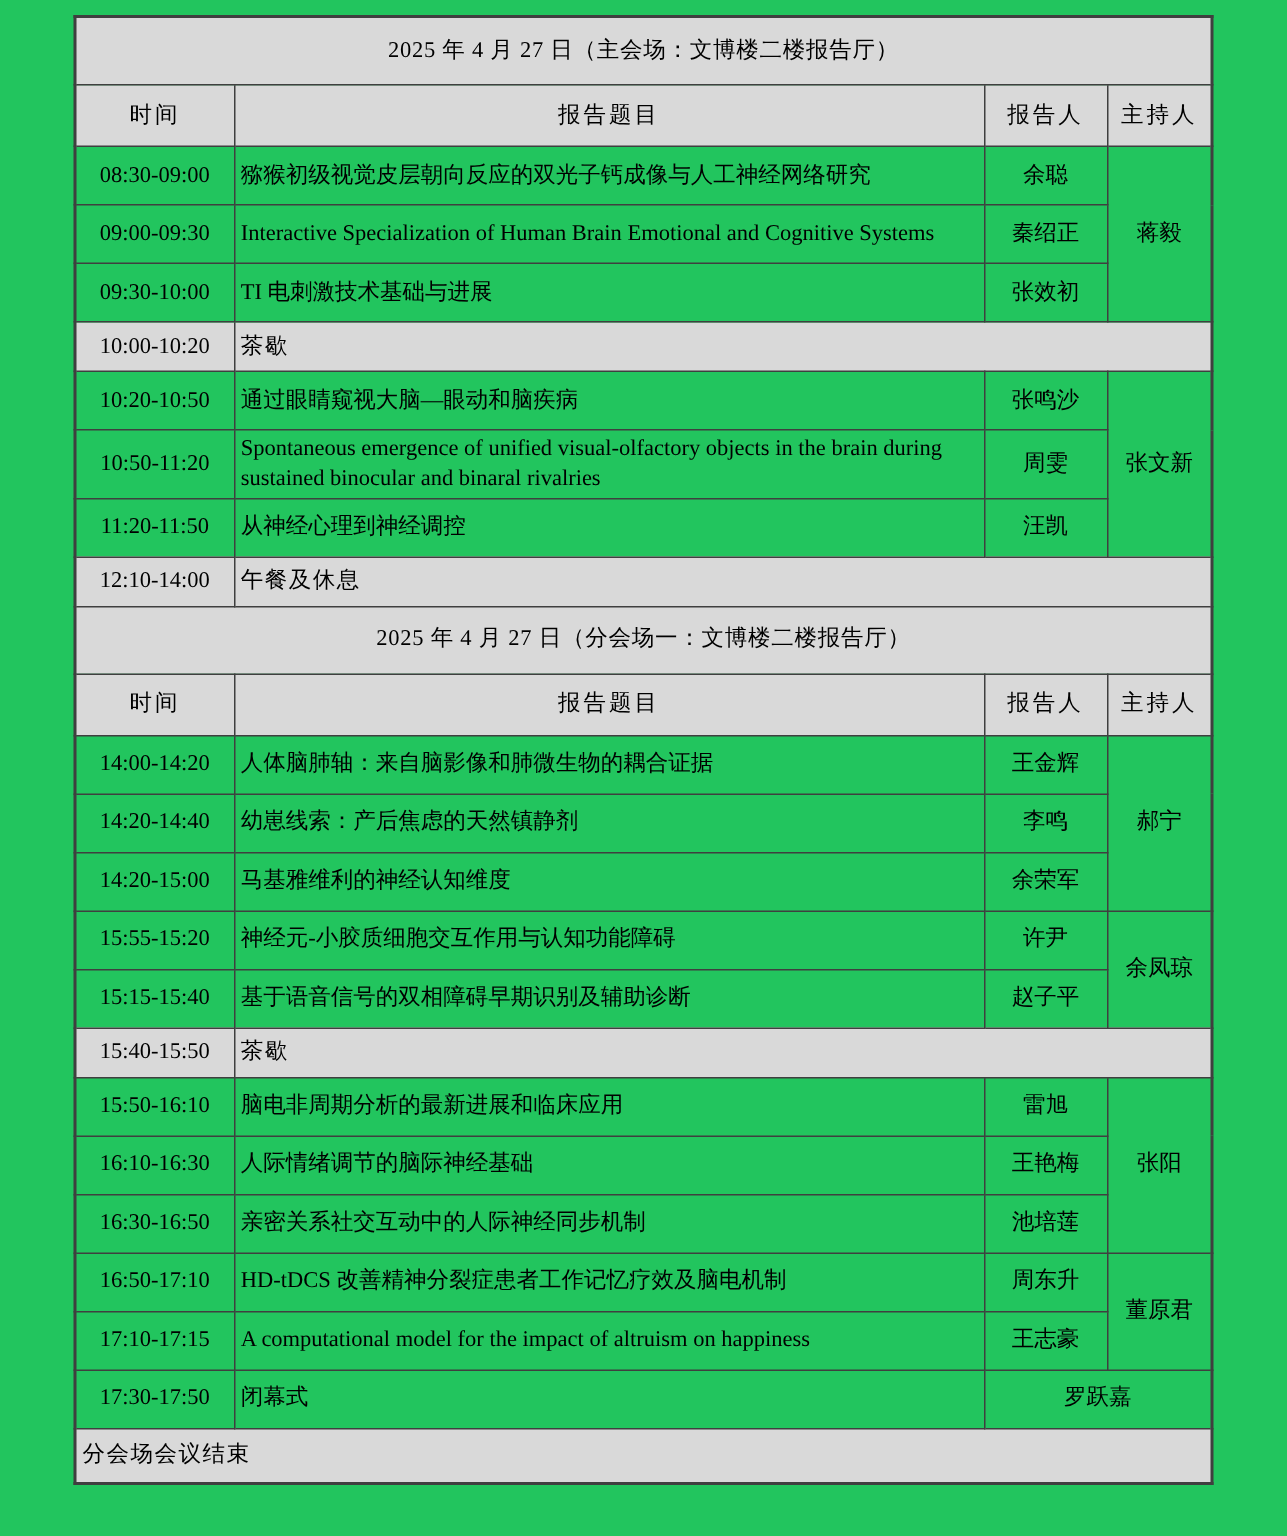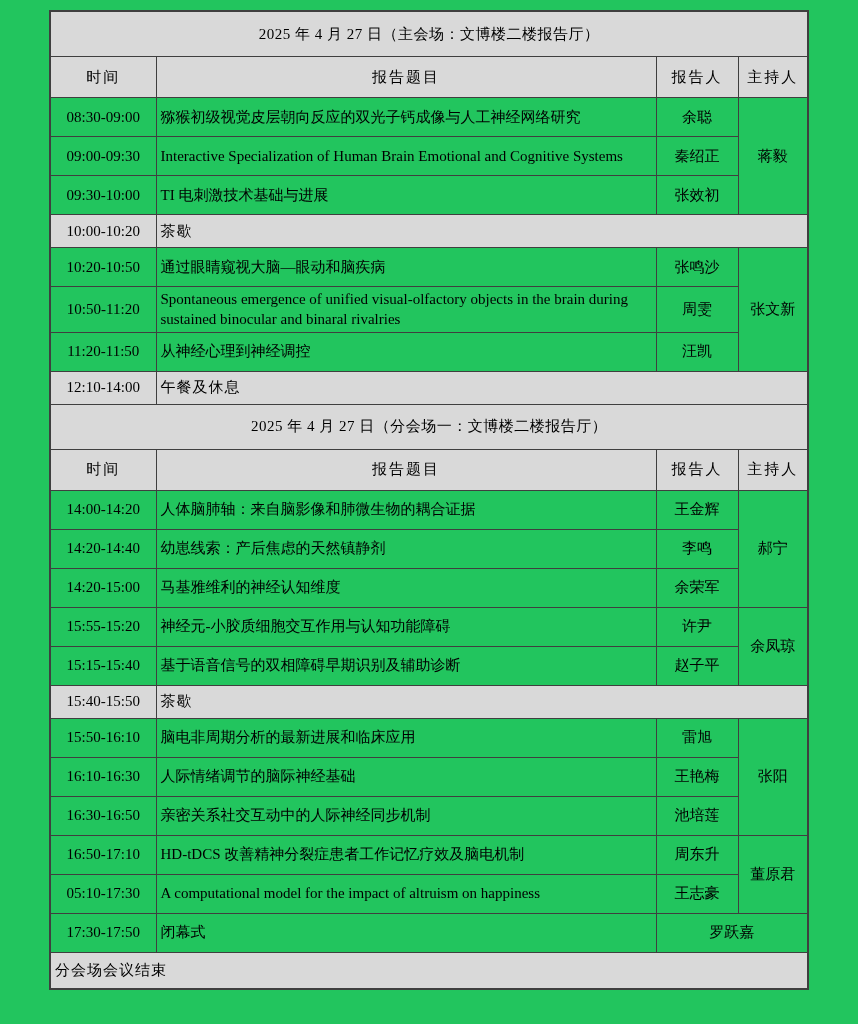--- a/index.html
+++ b/index.html
@@ -141,21 +141,21 @@
           <td class="title-cell">亲密关系社交互动中的人际神经同步机制</td>
           <td class="name-cell">池培莲</td>
         </tr>
         <tr class="talk-row">
           <td class="time-cell">16:50-17:10</td>
           <td class="title-cell">HD-tDCS 改善精神分裂症患者工作记忆疗效及脑电机制</td>
           <td class="name-cell">周东升</td>
           <td class="name-cell" rowspan="2">董原君</td>
         </tr>
         <tr class="talk-row">
-          <td class="time-cell">05:10-17:30</td>
+          <td class="time-cell">17:10-17:15</td>
           <td class="title-cell">A computational model for the impact of altruism on happiness</td>
           <td class="name-cell">王志豪</td>
         </tr>
         <tr class="talk-row">
           <td class="time-cell">17:30-17:50</td>
           <td class="title-cell">闭幕式</td>
           <td class="name-cell" colspan="2">罗跃嘉</td>
         </tr>
         <tr class="footer-row">
           <td class="shaded break-cell" colspan="4">分会场会议结束</td>

